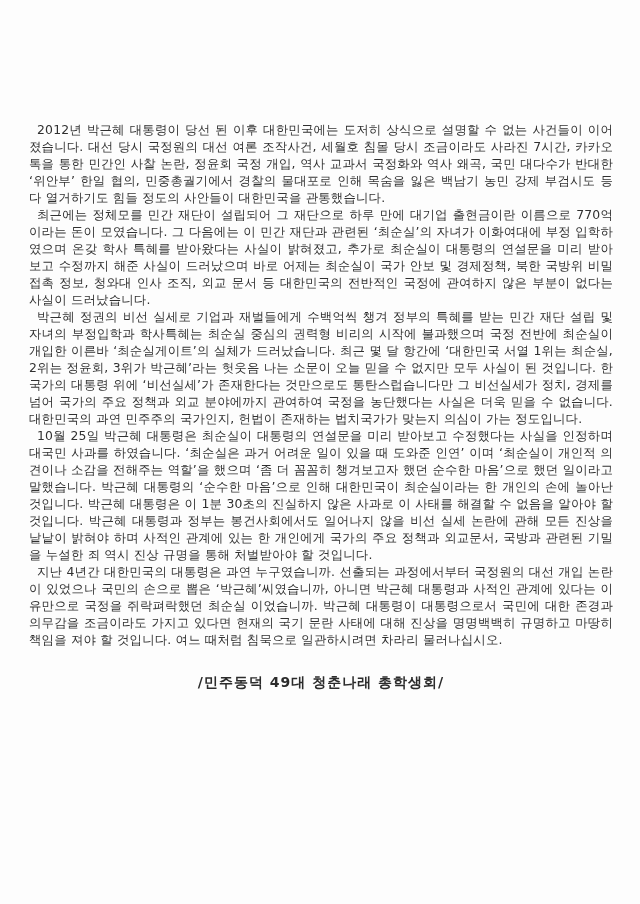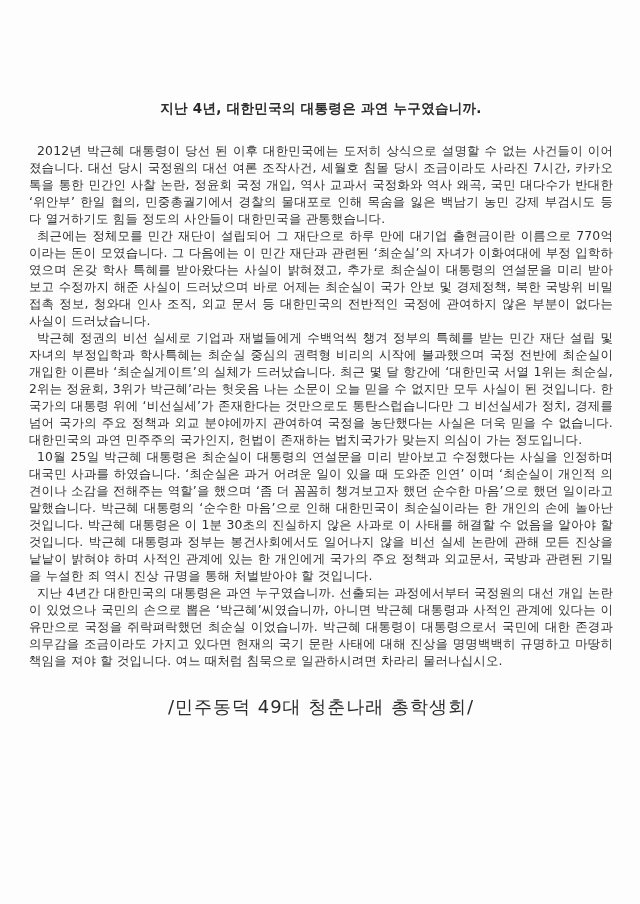--- a/index.html
+++ b/index.html
@@ -33,32 +33,31 @@
     word-break: break-all;
     letter-spacing: 0.2px;
     color: #303030;
   }
   .body-text p {
     text-indent: 8px;
   }
   .signature {
     margin-top: 26px;
     text-align: center;
-    font-size: 18px;
-    font-weight: normal;
+    font-size: 14px;
+    font-weight: bold;
     letter-spacing: 1px;
     color: #2b2b2b;
   }
 </style>
 </head>
 <body>
 
 <div class="page">
   <div class="title-block">
-    <span class="main-title">지난 4년, 대한민국의 대통령은 과연 누구였습니까.</span>
   </div>
 
   <div class="body-text">
     <p>2012년 박근혜 대통령이 당선 된 이후 대한민국에는 도저히 상식으로 설명할 수 없는 사건들이 이어졌습니다. 대선 당시 국정원의 대선 여론 조작사건, 세월호 침몰 당시 조금이라도 사라진 7시간, 카카오톡을 통한 민간인 사찰 논란, 정윤회 국정 개입, 역사 교과서 국정화와 역사 왜곡, 국민 대다수가 반대한 ‘위안부’ 한일 협의, 민중총궐기에서 경찰의 물대포로 인해 목숨을 잃은 백남기 농민 강제 부검시도 등 다 열거하기도 힘들 정도의 사안들이 대한민국을 관통했습니다.</p>
     <p>최근에는 정체모를 민간 재단이 설립되어 그 재단으로 하루 만에 대기업 출현금이란 이름으로 770억이라는 돈이 모였습니다. 그 다음에는 이 민간 재단과 관련된 ‘최순실’의 자녀가 이화여대에 부정 입학하였으며 온갖 학사 특혜를 받아왔다는 사실이 밝혀졌고, 추가로 최순실이 대통령의 연설문을 미리 받아 보고 수정까지 해준 사실이 드러났으며 바로 어제는 최순실이 국가 안보 및 경제정책, 북한 국방위 비밀접촉 정보, 청와대 인사 조직, 외교 문서 등 대한민국의 전반적인 국정에 관여하지 않은 부분이 없다는 사실이 드러났습니다.</p>
     <p>박근혜 정권의 비선 실세로 기업과 재벌들에게 수백억씩 챙겨 정부의 특혜를 받는 민간 재단 설립 및 자녀의 부정입학과 학사특혜는 최순실 중심의 권력형 비리의 시작에 불과했으며 국정 전반에 최순실이 개입한 이른바 ‘최순실게이트’의 실체가 드러났습니다. 최근 몇 달 항간에 ‘대한민국 서열 1위는 최순실, 2위는 정윤회, 3위가 박근혜’라는 헛웃음 나는 소문이 오늘 믿을 수 없지만 모두 사실이 된 것입니다. 한 국가의 대통령 위에 ‘비선실세’가 존재한다는 것만으로도 통탄스럽습니다만 그 비선실세가 정치, 경제를 넘어 국가의 주요 정책과 외교 분야에까지 관여하여 국정을 농단했다는 사실은 더욱 믿을 수 없습니다. 대한민국의 과연 민주주의 국가인지, 헌법이 존재하는 법치국가가 맞는지 의심이 가는 정도입니다.</p>
     <p>10월 25일 박근혜 대통령은 최순실이 대통령의 연설문을 미리 받아보고 수정했다는 사실을 인정하며 대국민 사과를 하였습니다. ‘최순실은 과거 어려운 일이 있을 때 도와준 인연’ 이며 ‘최순실이 개인적 의견이나 소감을 전해주는 역할’을 했으며 ‘좀 더 꼼꼼히 챙겨보고자 했던 순수한 마음’으로 했던 일이라고 말했습니다. 박근혜 대통령의 ‘순수한 마음’으로 인해 대한민국이 최순실이라는 한 개인의 손에 놀아난 것입니다. 박근혜 대통령은 이 1분 30초의 진실하지 않은 사과로 이 사태를 해결할 수 없음을 알아야 할 것입니다. 박근혜 대통령과 정부는 봉건사회에서도 일어나지 않을 비선 실세 논란에 관해 모든 진상을 낱낱이 밝혀야 하며 사적인 관계에 있는 한 개인에게 국가의 주요 정책과 외교문서, 국방과 관련된 기밀을 누설한 죄 역시 진상 규명을 통해 처벌받아야 할 것입니다.</p>
     <p>지난 4년간 대한민국의 대통령은 과연 누구였습니까. 선출되는 과정에서부터 국정원의 대선 개입 논란이 있었으나 국민의 손으로 뽑은 ‘박근혜’씨였습니까, 아니면 박근혜 대통령과 사적인 관계에 있다는 이유만으로 국정을 쥐락펴락했던 최순실 이었습니까. 박근혜 대통령이 대통령으로서 국민에 대한 존경과 의무감을 조금이라도 가지고 있다면 현재의 국기 문란 사태에 대해 진상을 명명백백히 규명하고 마땅히 책임을 져야 할 것입니다. 여느 때처럼 침묵으로 일관하시려면 차라리 물러나십시오.</p>
   </div>
 

